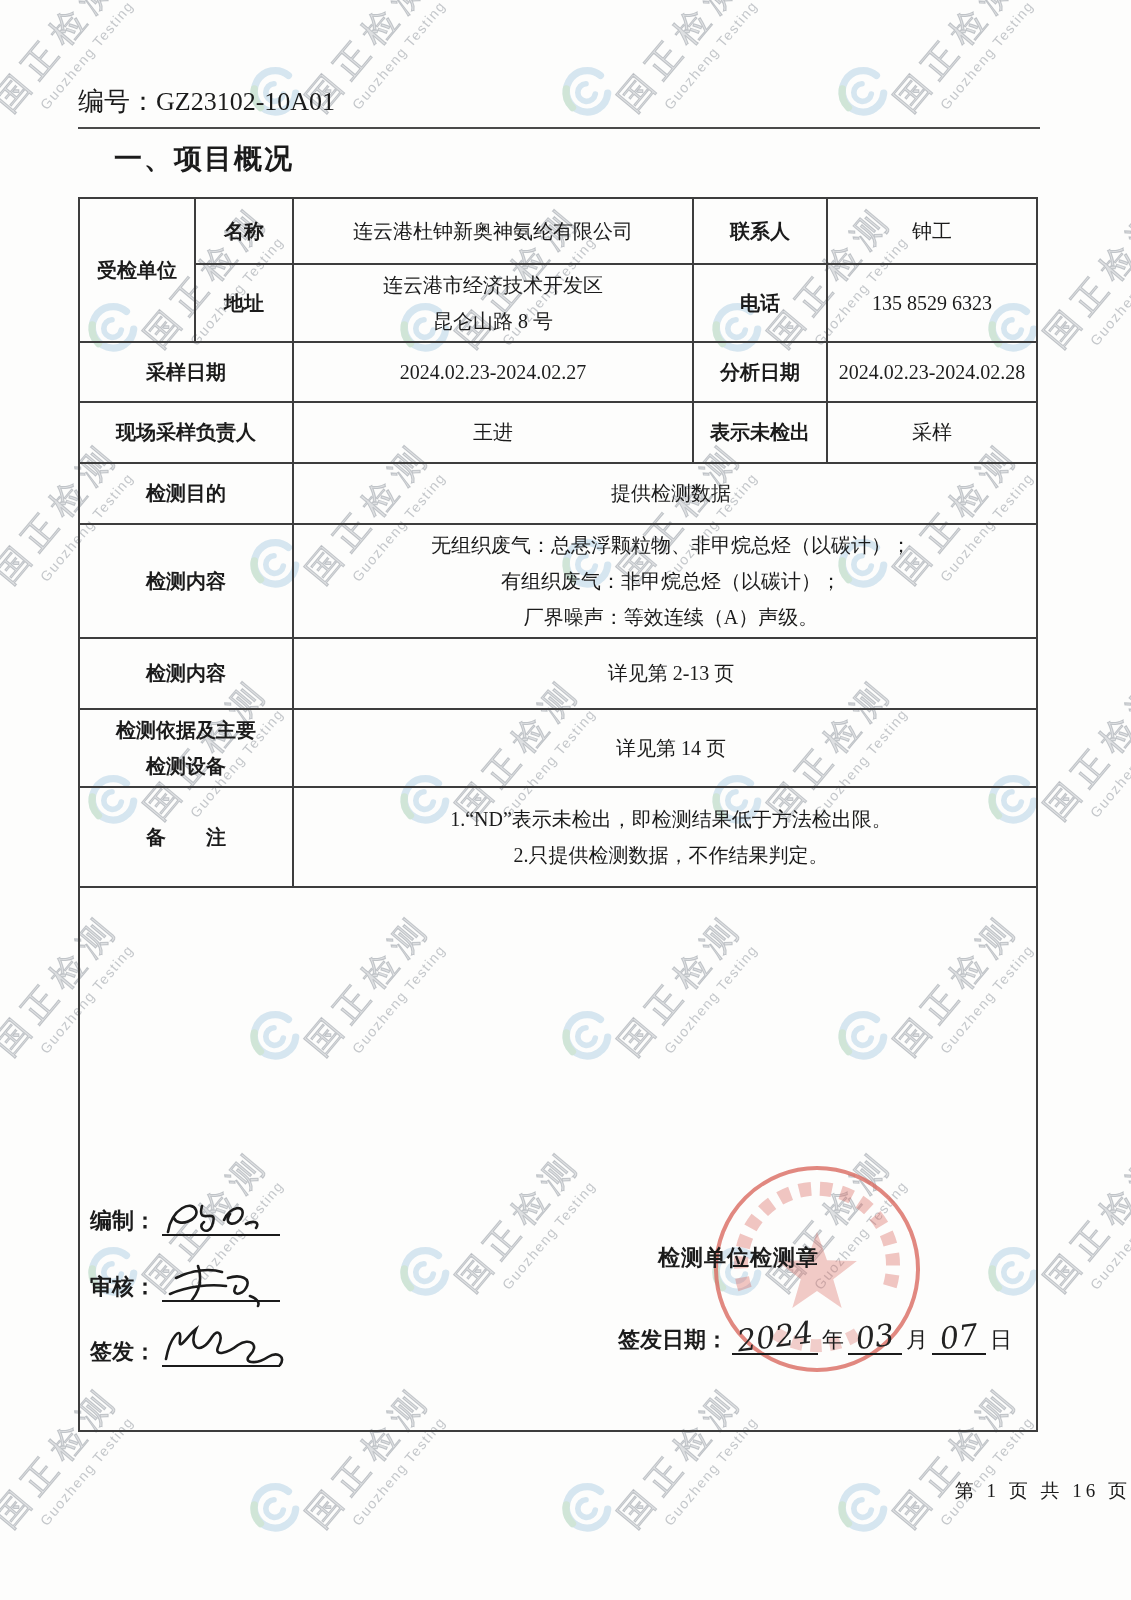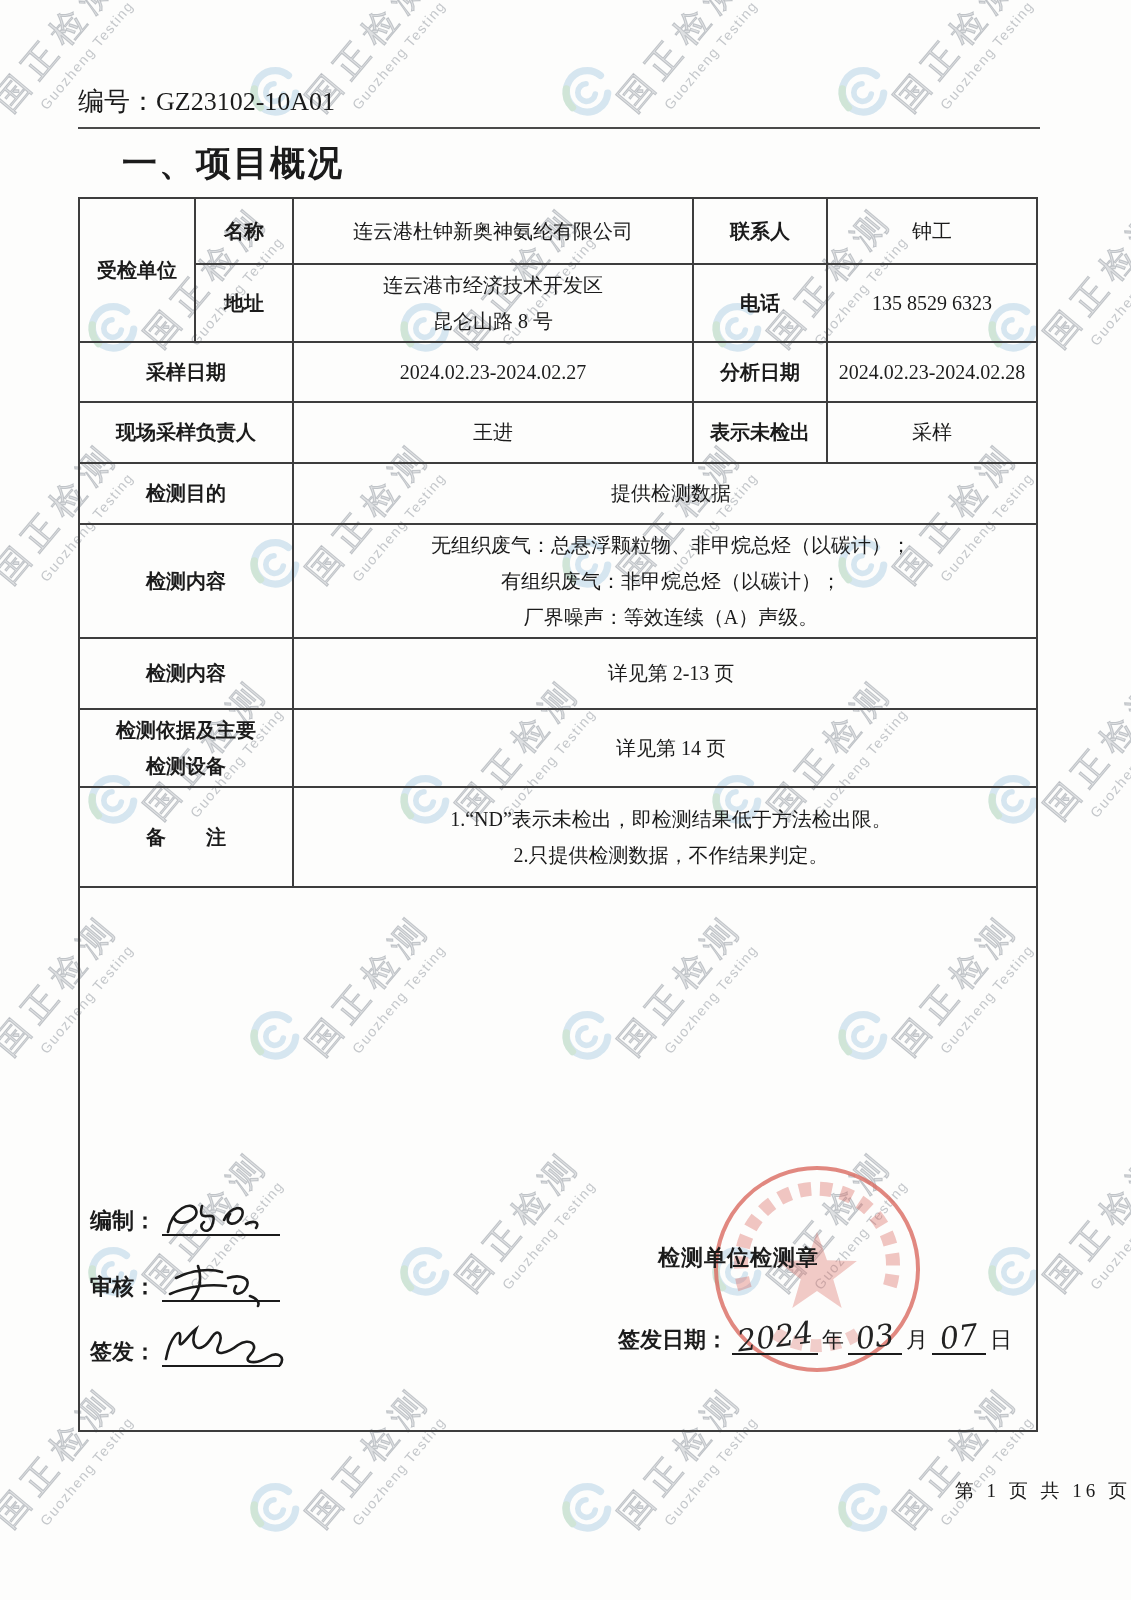--- a/index.html
+++ b/index.html
@@ -31,23 +31,23 @@
   }
   
   .header{
     position:absolute;left:78px;top:84px;width:962px;z-index:1;
     display:flex;justify-content:space-between;align-items:flex-end;
     border-bottom:2px solid #4a4a4a;padding-bottom:8px;
   }
   .header-title{font-size:21px;letter-spacing:1px;}
   .header-no{font-size:26px;}
   .section-title{
-    position:absolute;left:122px;top:140px;z-index:1;
+    position:absolute;left:114px;top:140px;z-index:1;
     font-family:Liberation Mono, monospace;
-    font-size:35px;font-weight:700;letter-spacing:2px;
+    font-size:28px;font-weight:700;letter-spacing:2px;
   }
   
   .main-table{
     position:absolute;left:78px;top:197px;width:958px;z-index:1;
     border-collapse:collapse;table-layout:fixed;
   }
   .main-table td{
     border:2px solid var(--border-dark);text-align:center;vertical-align:middle;
     font-size:20px;color:var(--ink);padding:2px 4px;background:transparent;
   }

